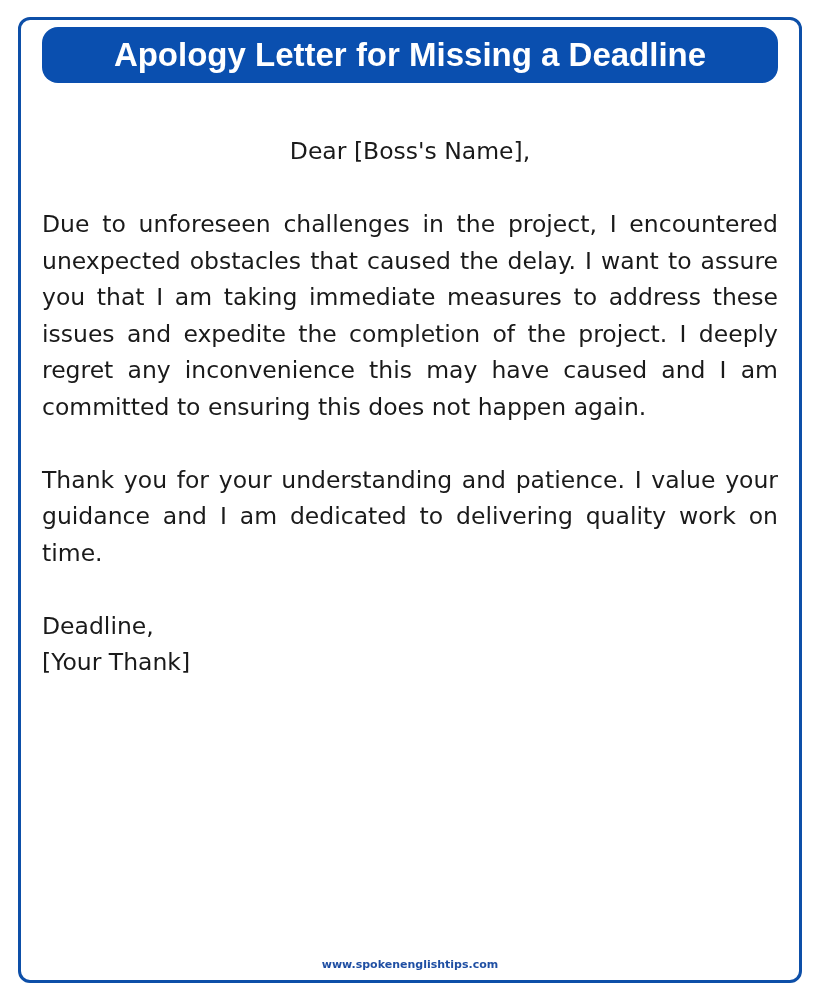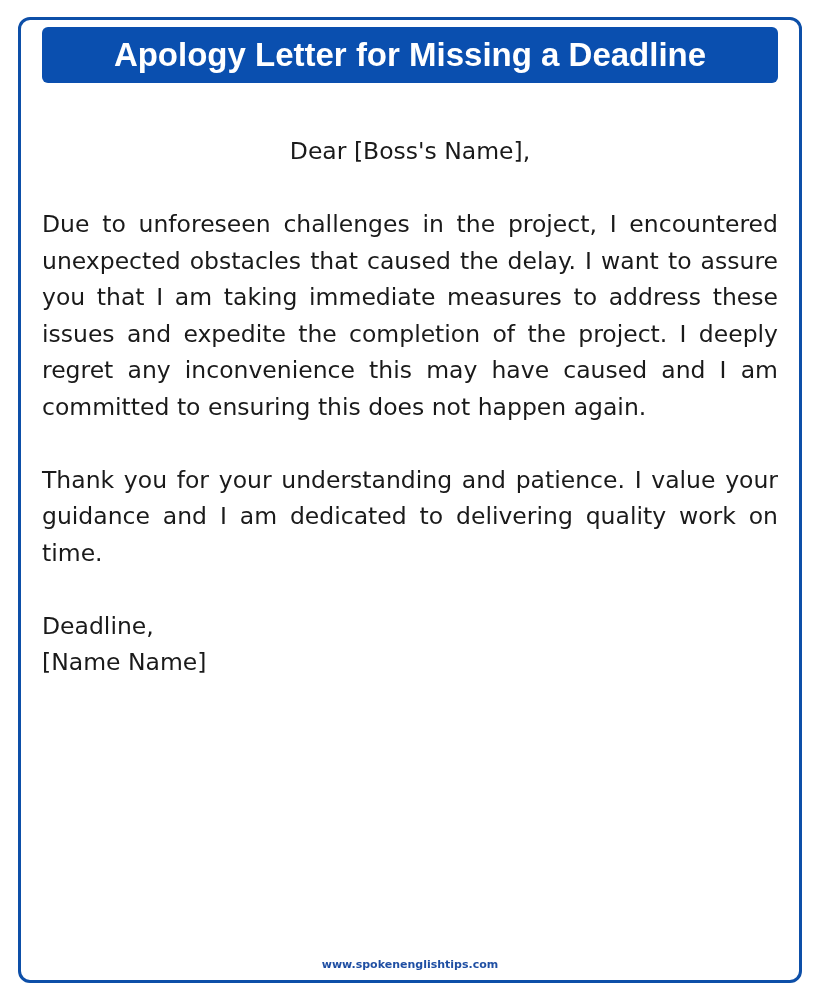--- a/index.html
+++ b/index.html
@@ -3,21 +3,21 @@
   <meta charset="utf-8">
   <style>
     html, body { margin: 0; padding: 0; background: #ffffff; }
     body { width: 820px; height: 998px; position: relative; overflow: hidden; }
     .frame {
       position: absolute; left: 18px; top: 17px; width: 778px; height: 960px;
       border: 3px solid #0d4fa8; border-radius: 12px; box-sizing: content-box;
     }
     .header {
       position: absolute; left: 42px; top: 27px; width: 736px; height: 56px;
-      background: #0a4faf; border-radius: 6px;
+      background: #0a4faf; border-radius: 16px;
       display: flex; align-items: center; justify-content: center;
     }
     .header h1 {
       margin: 0; color: #ffffff;
       font-family: "Liberation Sans", sans-serif; font-weight: bold;
       font-size: 33px; letter-spacing: 0px; white-space: nowrap;
     }
     .body {
       position: absolute; left: 42px; top: 133px; width: 736px;
       font-family: "DejaVu Sans", sans-serif; font-size: 23.5px; line-height: 36.5px;
@@ -40,17 +40,17 @@
 <div class="header">
   <h1>Apology Letter for Missing a Deadline</h1>
 </div>
 
 <div class="body">
   <p class="nojust">Dear [Boss's Name],</p>
   <p>Due to unforeseen challenges in the project, I encountered unexpected obstacles that caused the delay. I want to assure you that I am taking immediate measures to address these issues and expedite the completion of the project. I deeply regret any inconvenience this may have caused and I am committed to ensuring this does not happen again.</p>
   <p>Thank you for your understanding and patience. I value your guidance and I am dedicated to delivering quality work on time.</p>
   <div class="sign">
     <p>Deadline,</p>
-    <p>[Name Name]</p>
+    <p>[Your Thank]</p>
   </div>
 </div>
 
 <div class="footer">www.spokenenglishtips.com</div>
 
 </body></html>

